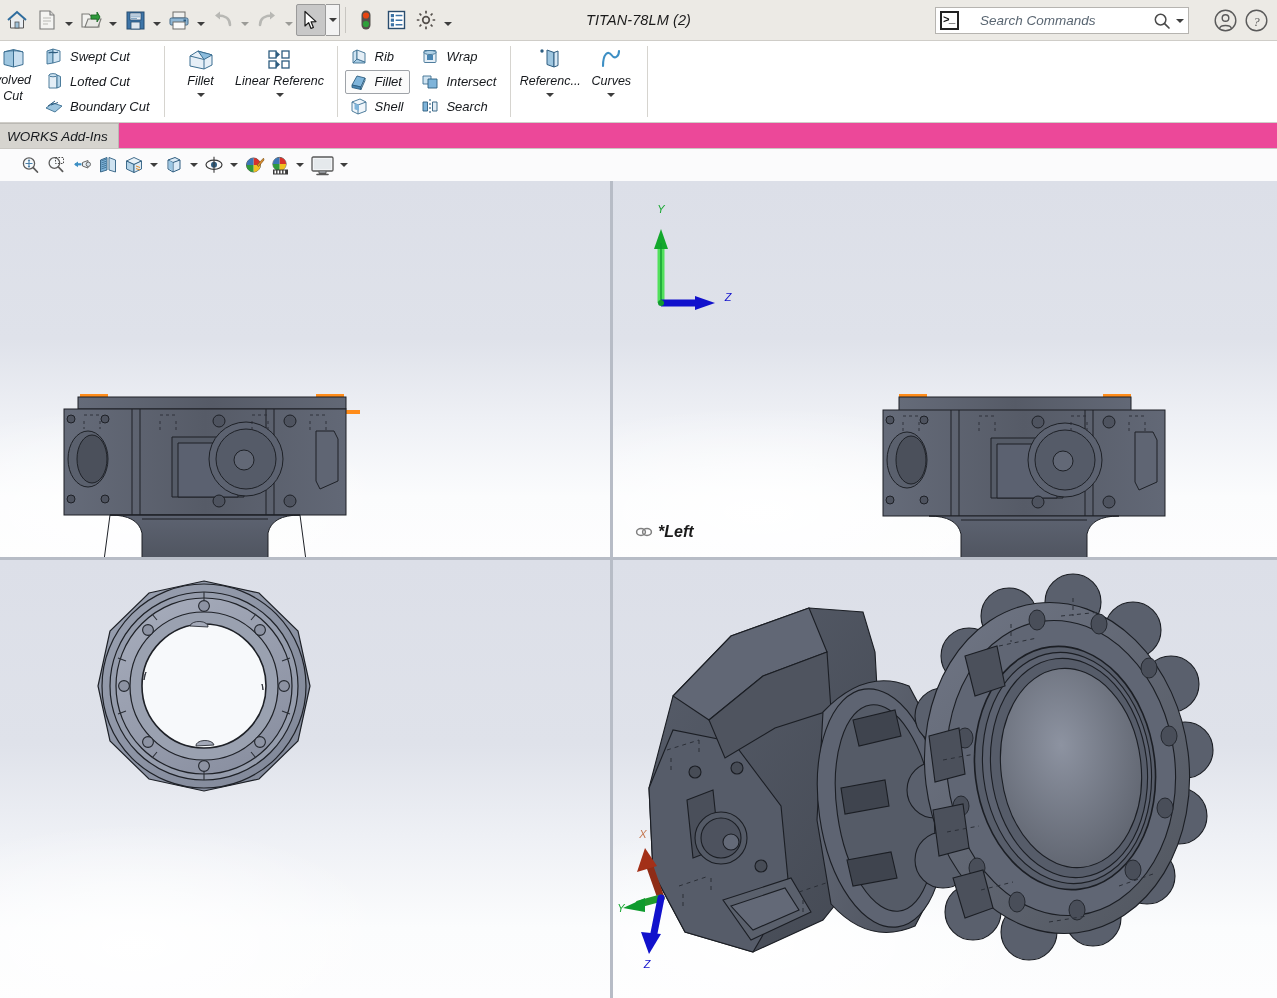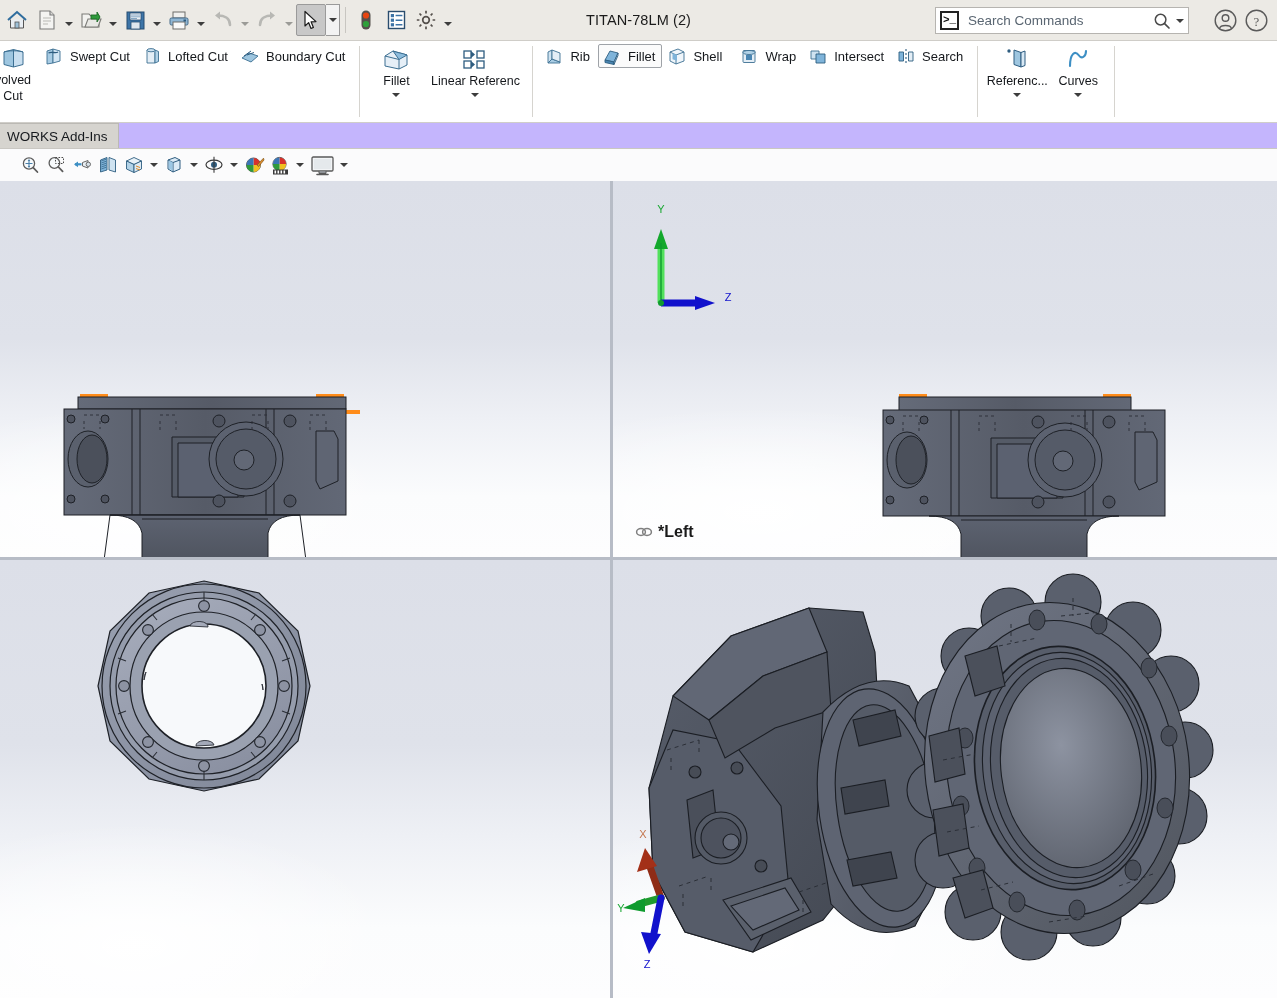--- a/index.html
+++ b/index.html
@@ -3,21 +3,21 @@
 <meta charset="utf-8">
 <style>
   * { box-sizing: border-box; }
   html, body {
     margin: 0; padding: 0;
     width: 1277px; height: 998px;
     overflow: hidden;
     font-family: "Liberation Sans", sans-serif;
     background: #f0f0f0;
   }
-  #app { position: relative; width: 1277px; height: 998px; }
+  #app { position: relative; width: 1277px; height: 998px; font-style: italic; }
 
   
   .titlebar {
     position: absolute; left: 0; top: 0; width: 1277px; height: 41px;
     background: #eceae5;
     border-bottom: 1px solid #cfcdc8;
     display: flex; align-items: center;
   }
   .qa-group { display: flex; align-items: center; height: 41px; padding-left: 2px; }
   .qa-btn {
@@ -42,21 +42,21 @@
     width: 254px; height: 27px;
     background: #ffffff; border: 1px solid #b6b4b0;
     display: flex; align-items: center; padding: 0 4px;
   }
   .search-icon-box {
     width: 19px; height: 19px; border: 2px solid #222; background: #fff;
     display: flex; align-items: center; justify-content: center;
     font-size: 11px; font-family: "Liberation Mono", monospace; color: #111; font-weight: bold;
     line-height: 1;
   }
-  .search-ph { flex: 1; padding-left: 9px; font-size: 13.5px; color: #5a6672; }
+  .search-ph { flex: 1; padding-left: 21px; font-size: 13.5px; color: #5a6672; }
   .search-mag { margin-right: 5px; }
   .rt-icons { position: absolute; right: 8px; top: 8px; display: flex; gap: 6px; }
   .circ-icon { width: 25px; height: 25px; }
 
   
   .ribbon {
     position: absolute; left: 0; top: 41px; width: 1277px; height: 82px;
     background: #ffffff;
     border-bottom: 1px solid #d0cec9;
     display: flex; align-items: stretch;
@@ -65,35 +65,35 @@
   .rgroup { display: flex; align-items: stretch; padding: 2px 0; }
   .rsep { width: 1px; background: #d6d4cf; margin: 5px 7px 5px 7px; flex: 0 0 1px; }
 
   .big-btn {
     width: 58px; display: flex; flex-direction: column; align-items: center;
     padding-top: 4px; text-align: center;
   }
   .big-btn .lbl { font-size: 12.5px; color: #15181c; line-height: 1.15; margin-top: 2px; }
   .big-btn .dd { margin-top: auto; padding-bottom: 5px; }
 
-  .stack-col { display: flex; flex-direction: row; justify-content: center; gap: 1px; padding: 1px 0; }
+  .stack-col { display: flex; flex-direction: column; justify-content: center; gap: 1px; padding: 1px 0; }
   .small-btn {
     display: flex; align-items: center; gap: 6px; height: 24px;
     padding: 0 6px 0 3px; border: 1px solid transparent; border-radius: 2px;
     white-space: nowrap;
   }
   .small-btn.hover { border: 1px solid #9fa3a8; background: #fbfbfb; }
   .small-btn .lbl { font-size: 13px; color: #15181c; }
 
   .ico { display: inline-flex; align-items: center; justify-content: center; flex: none; }
 
   
   .tabstrip {
     position: absolute; left: 0; top: 123px; width: 1277px; height: 26px;
-    background: #c4b5fd; border-bottom: 1px solid #c9c7c2;
+    background: #ec4899; border-bottom: 1px solid #c9c7c2;
   }
   .tab-active {
     position: absolute; left: -2px; top: 0; height: 25px;
     padding: 0 10px 0 8px; background: #d6d4cf;
     border: 1px solid #bbb9b4; border-bottom: none;
     display: flex; align-items: center;
     font-size: 13.5px; color: #16191d;
   }
 
   

